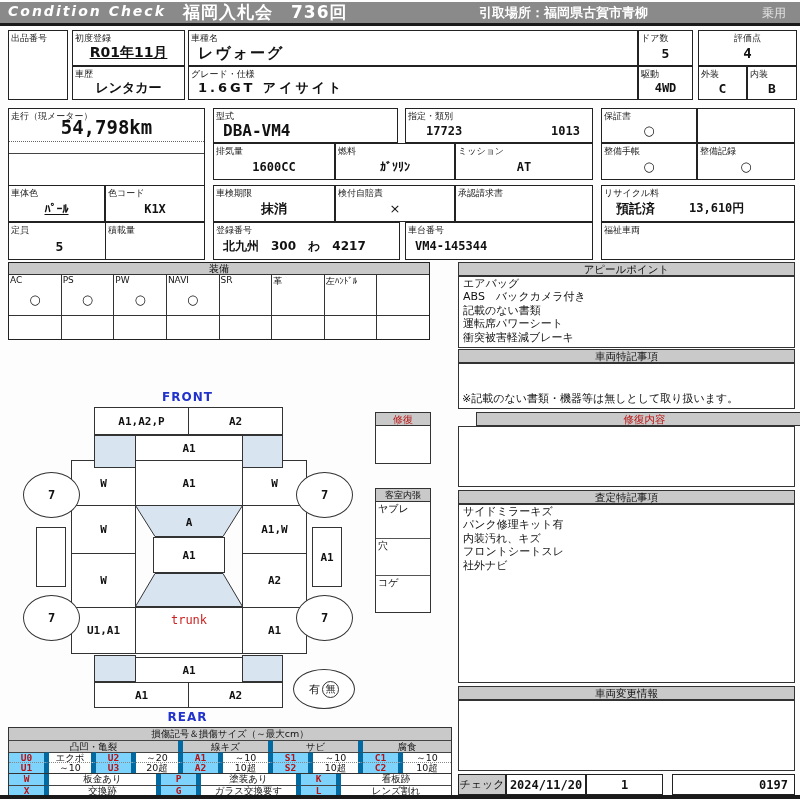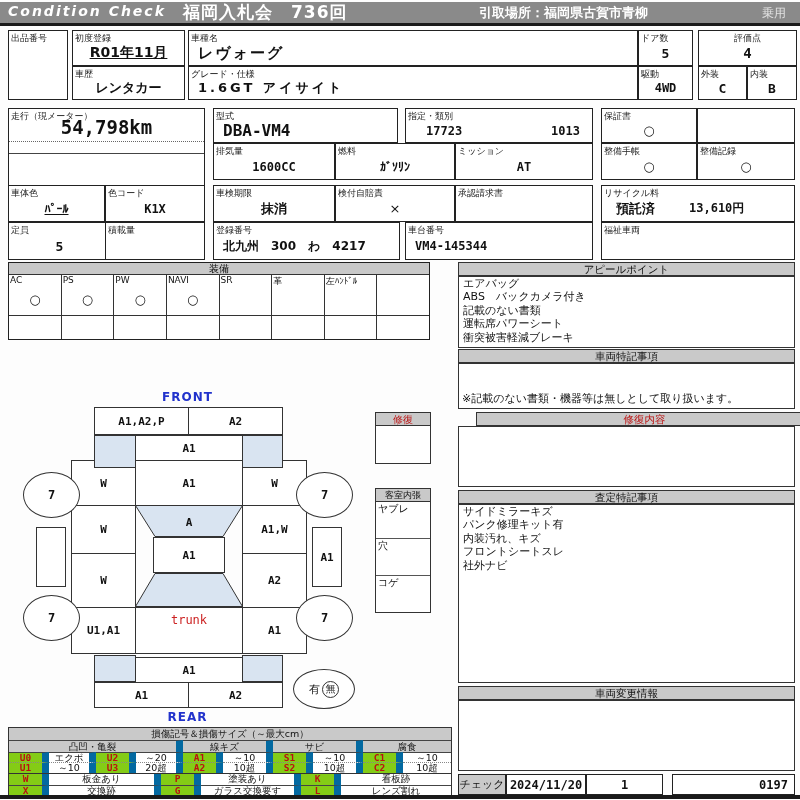--- a/index.html
+++ b/index.html
@@ -40,24 +40,24 @@
   .spare .no{border:1.2px solid #333;border-radius:50%;width:17px;height:17px;display:inline-flex;align-items:center;justify-content:center;font-size:10px;box-sizing:border-box;}
   .minibox{position:absolute;border:1px solid #333;background:#fff;box-sizing:border-box;}
   .minihdr{height:13px;background:#c9c9c9;border-bottom:1px solid #333;text-align:center;font-size:10px;line-height:13px;box-sizing:border-box;}
   .minihdr.red{color:#bb1111;}
   .minirow{position:relative;border-bottom:1px solid #555;box-sizing:border-box;}
   .minirow:last-child{border-bottom:none;}
   .minirowlbl{position:absolute;top:0;left:2px;font-size:10px;}
   .legend,.legend2{position:absolute;left:8px;width:442px;border:1.5px solid #333;box-sizing:content-box;}
   .lgtitle{background:#c9c9c9;height:12px;line-height:12px;text-align:center;font-size:9.5px;}
   .lgrow{display:flex;}
-  .lgcell{box-sizing:border-box;border-right:7px solid #0369a1;border-top:1px solid #444;text-align:center;font-size:9.5px;height:11px;line-height:10px;overflow:hidden;white-space:nowrap;}
+  .lgcell{box-sizing:border-box;border-right:5px solid #0369a1;border-top:1px solid #444;text-align:center;font-size:9.5px;height:11px;line-height:10px;overflow:hidden;white-space:nowrap;}
   .lgcell:last-child{border-right:none;}
   .lgcell.g{background:#c9c9c9;height:12px;line-height:11px;}
-  .lgcell.c{background:#84cc16;color:#bb1111;font-weight:bold;font-family:"DejaVu Sans Mono","Liberation Mono",monospace;}
+  .lgcell.c{background:#7dd3fc;color:#bb1111;font-weight:bold;font-family:"DejaVu Sans Mono","Liberation Mono",monospace;}
   .lgcell.v{background:#fff;}
   .lgrow.dotted .lgcell{border-bottom:1px dotted #888;}
   .lgrow.first .lgcell{border-top:none;}
   .chk{position:absolute;border:1.5px solid #222;box-sizing:border-box;display:flex;align-items:center;justify-content:center;font-size:12px;height:21px;top:774px;background:#fff;}
 </style>
 </head>
 <body>
 
 <div class="page">
 

